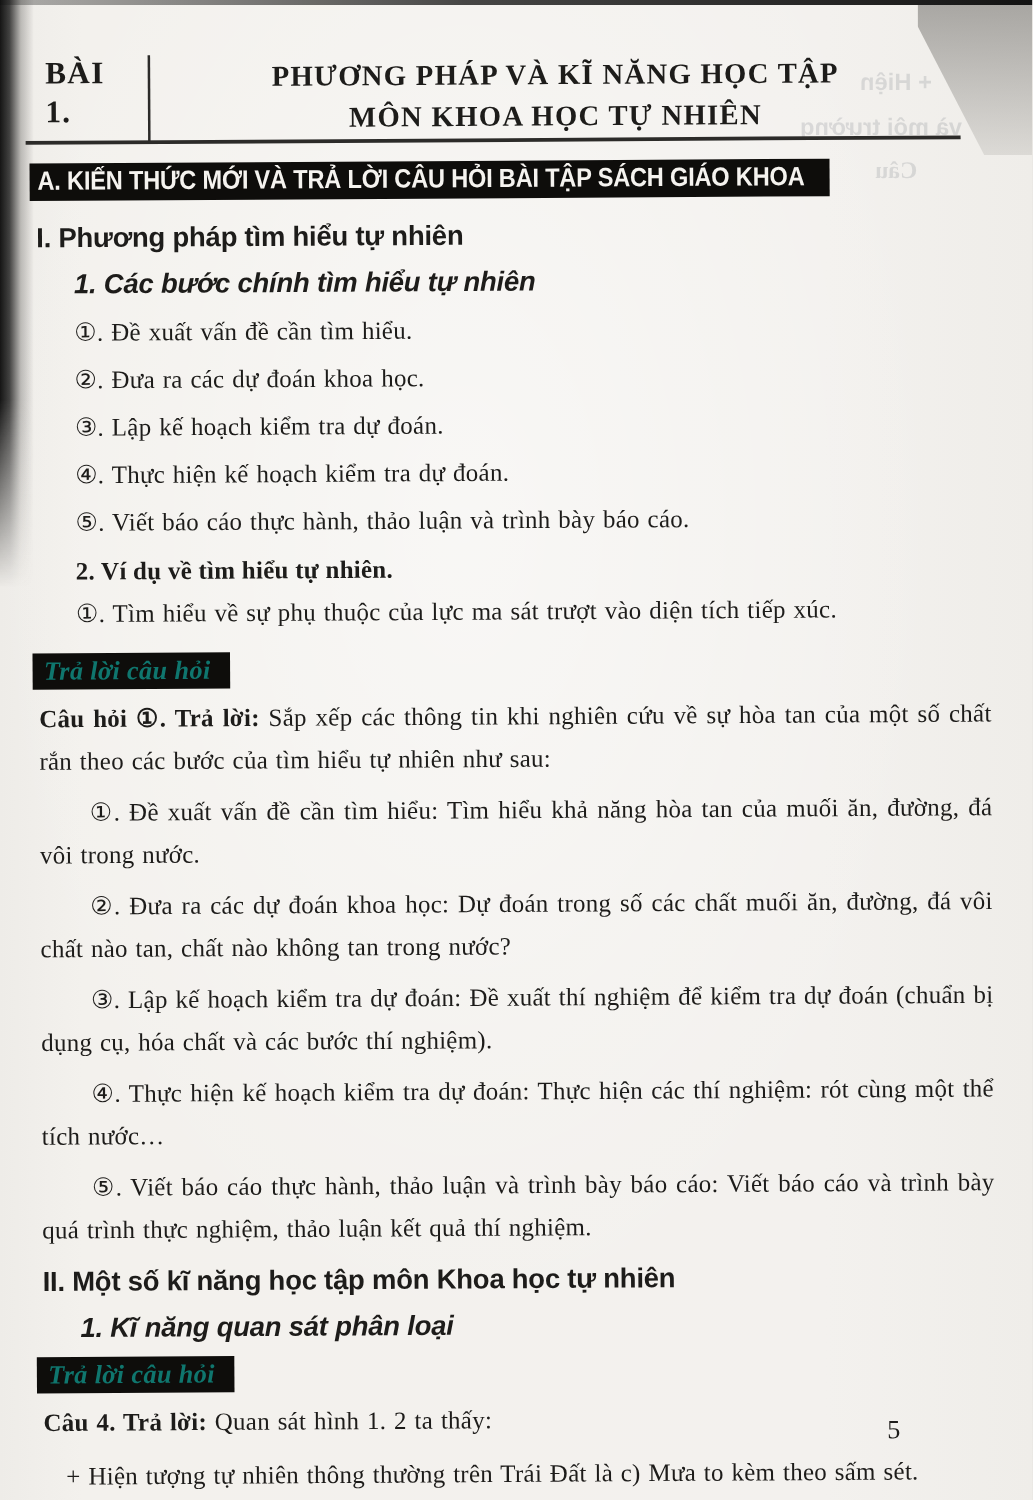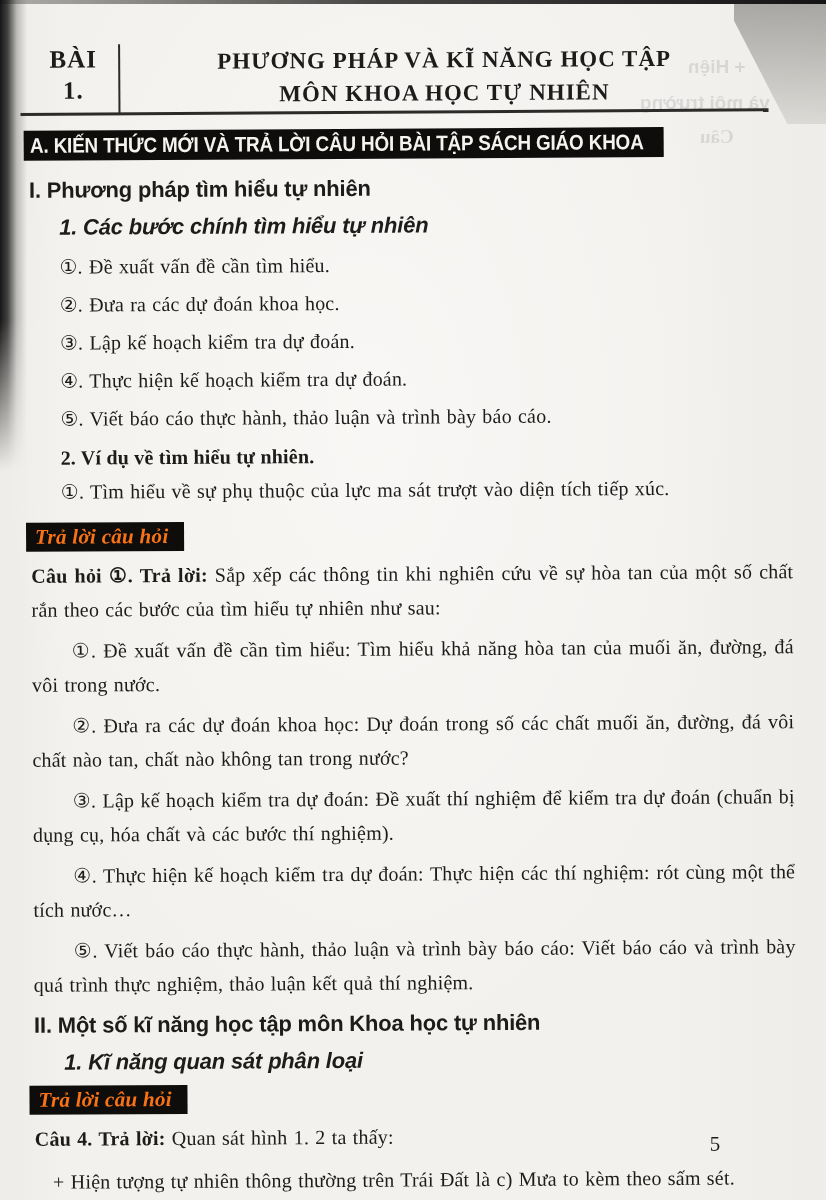--- a/index.html
+++ b/index.html
@@ -45,21 +45,21 @@
   
   .content{
     position:absolute;top:0;left:0;width:826px;height:1200px;
     box-sizing:border-box;padding:0 34px 0 30px;
     transform:rotate(-0.35deg);transform-origin:40% 30%;
   }
   
   .header{position:relative;height:114px;}
   .lesson-box{
     position:absolute;left:8px;top:42px;width:74px;
-    text-align:center;font-weight:bold;font-size:25px;line-height:31px;letter-spacing:1px;
+    text-align:left;font-weight:bold;font-size:25px;line-height:31px;letter-spacing:1px;
   }
   .header-vdivider{position:absolute;left:90px;top:43px;width:2px;height:69px;background:#2c2b29;}
   .header-hrule{position:absolute;left:-8px;top:111px;width:748px;height:3px;background:#2c2b29;}
   .page-title{
     position:absolute;left:100px;right:30px;top:44px;
     text-align:center;font-weight:bold;font-size:23px;line-height:33px;letter-spacing:1px;
   }
   
   .banner{
     margin:15px 0 0 -5px;width:640px;height:30px;
@@ -80,21 +80,21 @@
     margin:11px 0 0 30px;line-height:26px;letter-spacing:-.2px;
   }
   .h-serif-bold{font-weight:bold;font-size:20px;margin:5px 0 0 30px;line-height:34px;letter-spacing:.2px;}
   
   .steps{margin-top:9px;}
   .step{
     margin:0 0 4px 30px;font-size:20px;line-height:34px;letter-spacing:.2px;word-spacing:1px;
   }
   .answer-label{
     display:inline-block;margin:10px 0 0 -5px;
-    background:#0e0d0b;color:#f97316;
+    background:#0e0d0b;color:#0f766e;
     font-weight:bold;font-style:italic;font-size:21px;line-height:28px;
     padding:0 16px 1px 9px;letter-spacing:.3px;
   }
   .para{
     margin:7px 0 2px 0;font-size:20px;line-height:34px;letter-spacing:.2px;word-spacing:1px;
     text-align:justify;text-indent:40px;
   }
   .para.no-indent{text-indent:0;}
   .para .lead{font-weight:bold;}
   .para.plus{text-indent:18px;margin-top:9px;text-align:left;}

